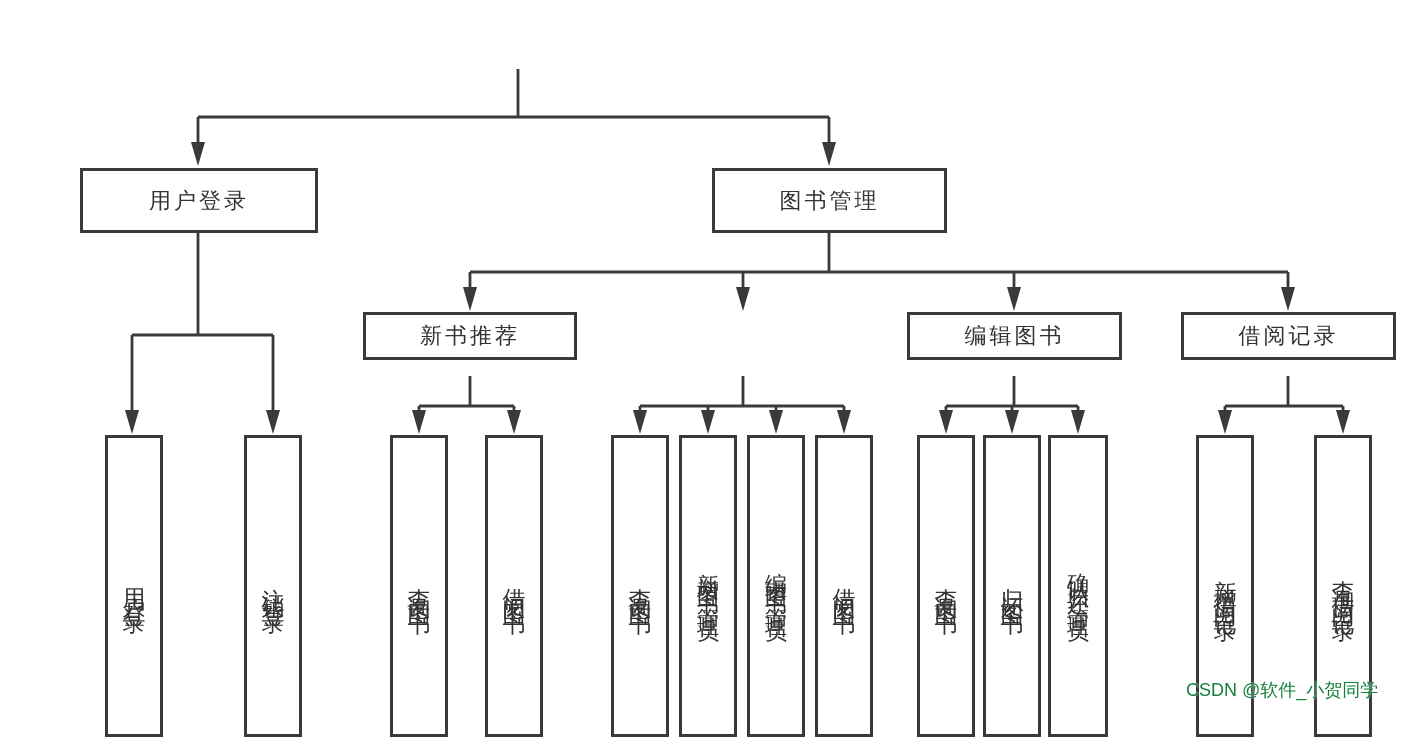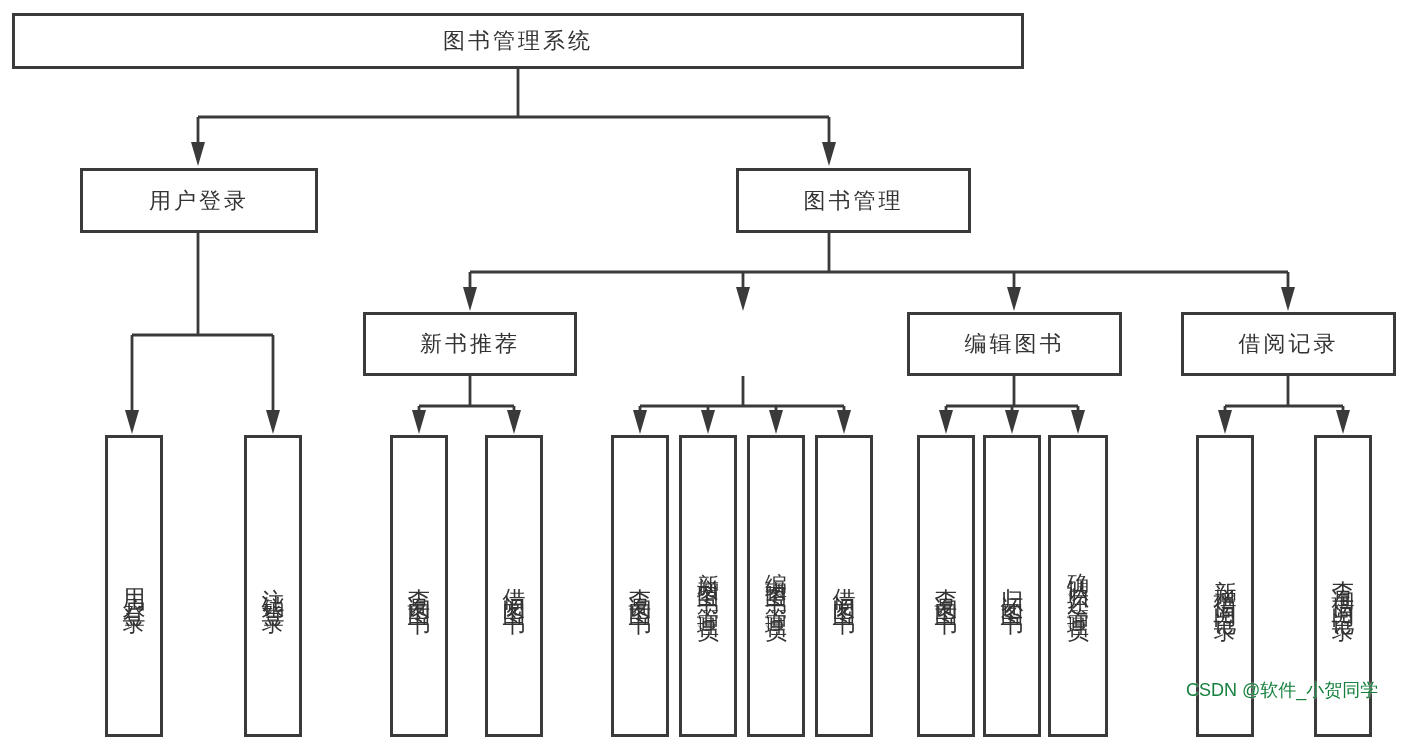--- a/index.html
+++ b/index.html
@@ -45,23 +45,23 @@
     white-space: nowrap;
   }
   .leaf.long span {
     letter-spacing: 7px;
     font-size: 22px;
   }
   
   .n-root   { left: 12px;   top: 13px;  width: 1012px; height: 56px; }
   
   .n-login  { left: 80px;   top: 168px; width: 238px;  height: 65px; }
-  .n-mgmt   { left: 712px;  top: 168px; width: 235px;  height: 65px; margin-left: 24px; }
-  
-  .mid      { top: 312px; height: 64px; }
+  .n-mgmt   { left: 712px;  top: 168px; width: 235px;  height: 65px; }
+  
+  .mid      { top: 312px; height: 48px; }
   .n-newb   { left: 363px;  width: 214px; }
   .n-bborrow{ left: 635px;  width: 216px; }
   .n-cur    { left: 907px;  width: 215px; }
   .n-rec    { left: 1181px; width: 215px; }
   
   .l-ulogin  { left: 105px; }
   .l-logout  { left: 244px; }
   .l-nbsearch{ left: 390px; }
   .l-nbborrow{ left: 485px; }
   .l-bbsearch{ left: 611px; }
@@ -147,23 +147,20 @@
     <polygon points="1071,410 1085,410 1078,434"></polygon>
 
     <line x1="1288" y1="376" x2="1288" y2="406"></line>
     <line x1="1225" y1="406" x2="1343" y2="406"></line>
     <line x1="1225" y1="406" x2="1225" y2="413"></line>
     <polygon points="1218,410 1232,410 1225,434"></polygon>
     <line x1="1343" y1="406" x2="1343" y2="413"></line>
     <polygon points="1336,410 1350,410 1343,434"></polygon>
   </svg>
 
-  <div class="node hnode n-root">
-    <span>图书管理系统</span>
-  </div>
 
   <div class="node hnode n-login">
     <span>用户登录</span>
   </div>
   <div class="node hnode n-mgmt">
     <span>图书管理</span>
   </div>
 
   <div class="node hnode mid n-newb">
     <span>新书推荐</span>

